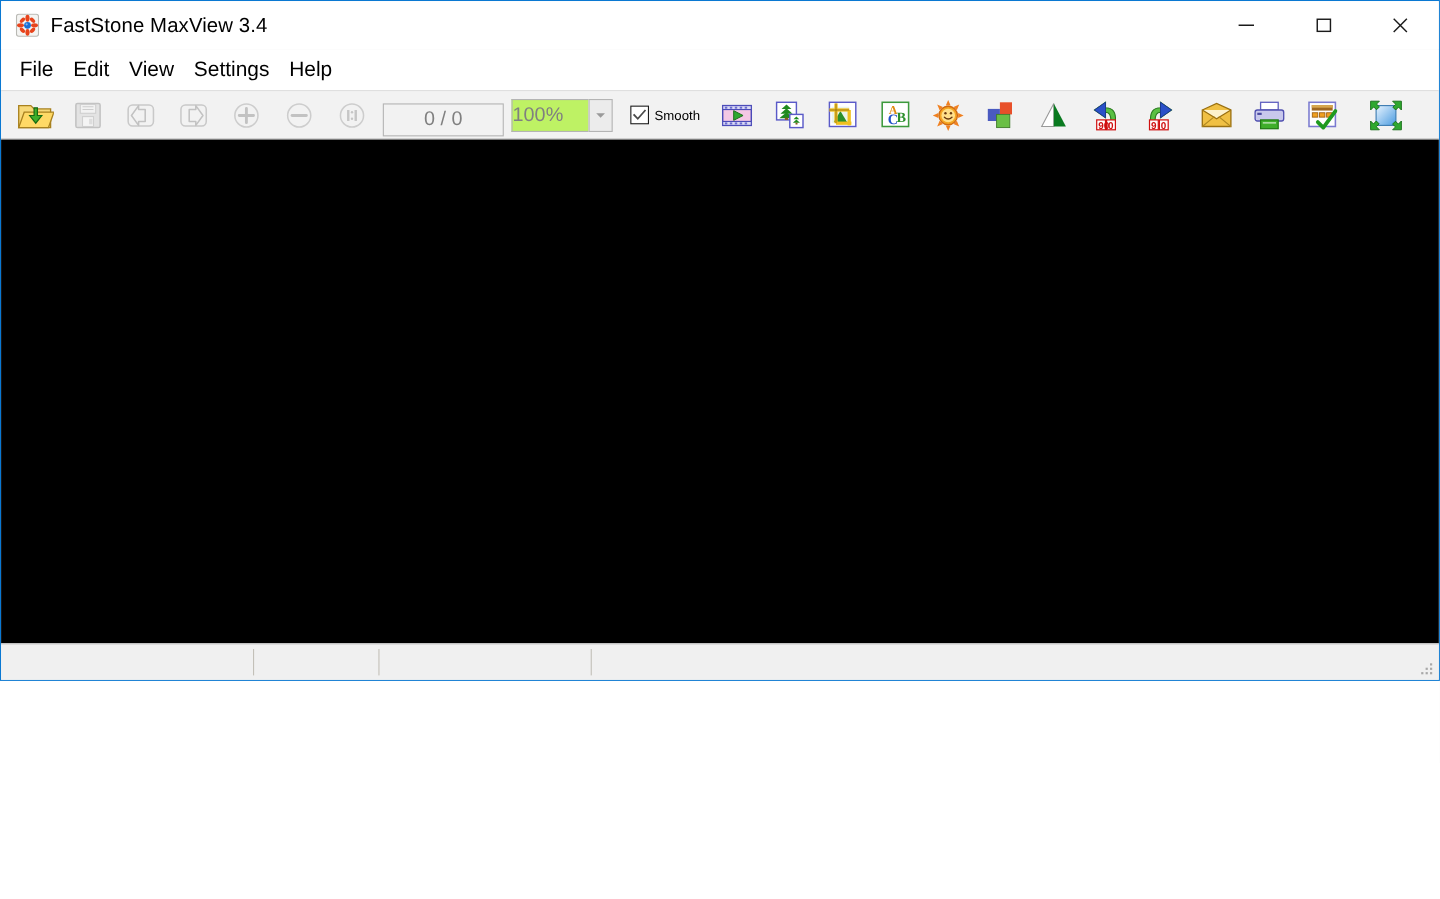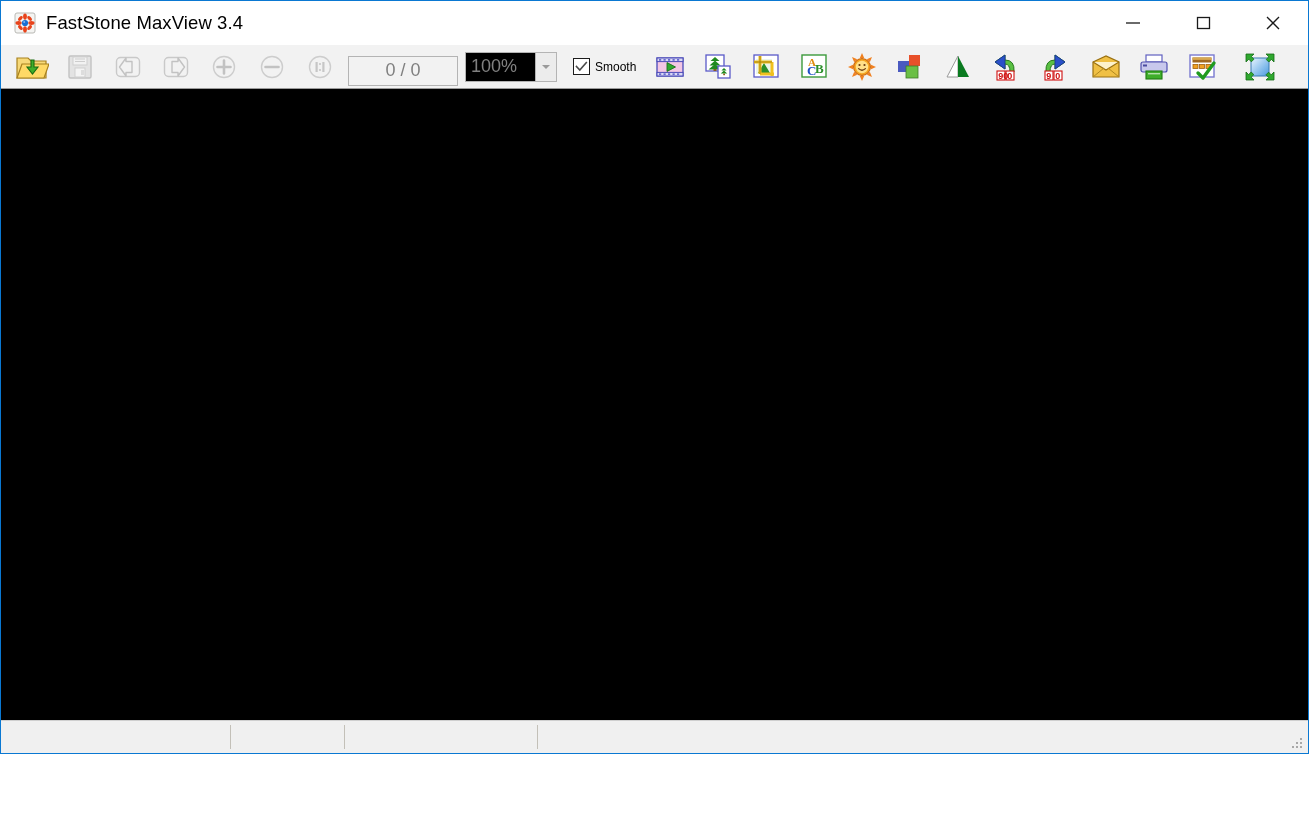--- a/index.html
+++ b/index.html
@@ -13,21 +13,21 @@
     overflow: hidden;
     font-family: "Liberation Sans", sans-serif;
     -webkit-font-smoothing: antialiased;
   }
 
   
   .window {
     position: absolute;
     left: 0; top: 0;
     width: 1309px;
-    height: 754px;
+    height: 619px;
     box-sizing: border-box;
     border: 1px solid #0a78d2;
     background: #f0f0f0;
     display: flex;
     flex-direction: column;
   }
 
   
   .titlebar {
     height: 44px;
@@ -133,25 +133,24 @@
     display: flex;
     flex: none;
     height: 30px;
     margin-left: 7px;
   }
   .zoom-field {
     width: 70px;
     height: 30px;
     border: 1px solid #b4b4b4;
     border-right: none;
-    background: #000000;
-    display: flex;
-    align-items: center;
-    box-sizing: border-box;
-    padding-left: 5px;
+    background: #bef264;
+    display: flex;
+    align-items: center;
+    box-sizing: border-box;
   }
   .zoom-field span {
     font-size: 18px;
     color: #808080;
     font-family: "Liberation Sans", sans-serif;
   }
   .zoom-drop {
     width: 22px;
     height: 30px;
     border: 1px solid #b4b4b4;
@@ -288,20 +287,27 @@
       </div>
       <div class="cap-btn">
         <svg width="22" height="18" viewBox="0 0 22 18">
           <line x1="5" y1="3" x2="17" y2="15" stroke="#1a1a1a" stroke-width="1.3"></line>
           <line x1="17" y1="3" x2="5" y2="15" stroke="#1a1a1a" stroke-width="1.3"></line>
         </svg>
       </div>
     </div>
   </div>
 
+  <div class="menubar">
+    <div class="menu-item">File</div>
+    <div class="menu-item">Edit</div>
+    <div class="menu-item">View</div>
+    <div class="menu-item">Settings</div>
+    <div class="menu-item">Help</div>
+  </div>
 
   <div class="toolbar">
 
     <div class="tb-btn">
       <span>
         <svg width="34" height="30" viewBox="0 0 34 30" class="ico">
           <path d="M2 6 h11 l3 3 h15 v17 H2 Z" fill="#f7d979" stroke="#a8811f" stroke-width="1.2"></path>
           <path d="M2 26 L7 12 H34 L29 26 Z" fill="#ffd966" stroke="#a8811f" stroke-width="1.2"></path>
           <path d="M19 8 v7 h4 l-5.5 7 L12 15 h4 V8 Z" fill="#3fae2a" stroke="#186b12" stroke-width="1.1"></path>
         </svg>

